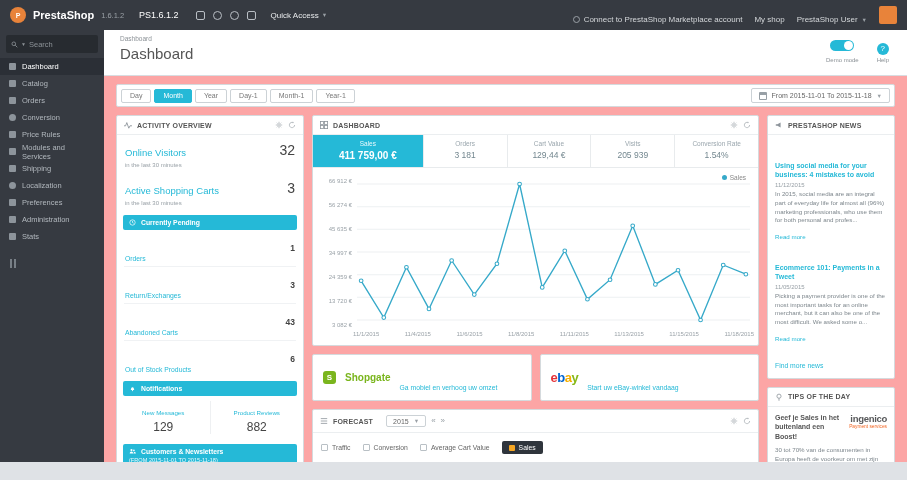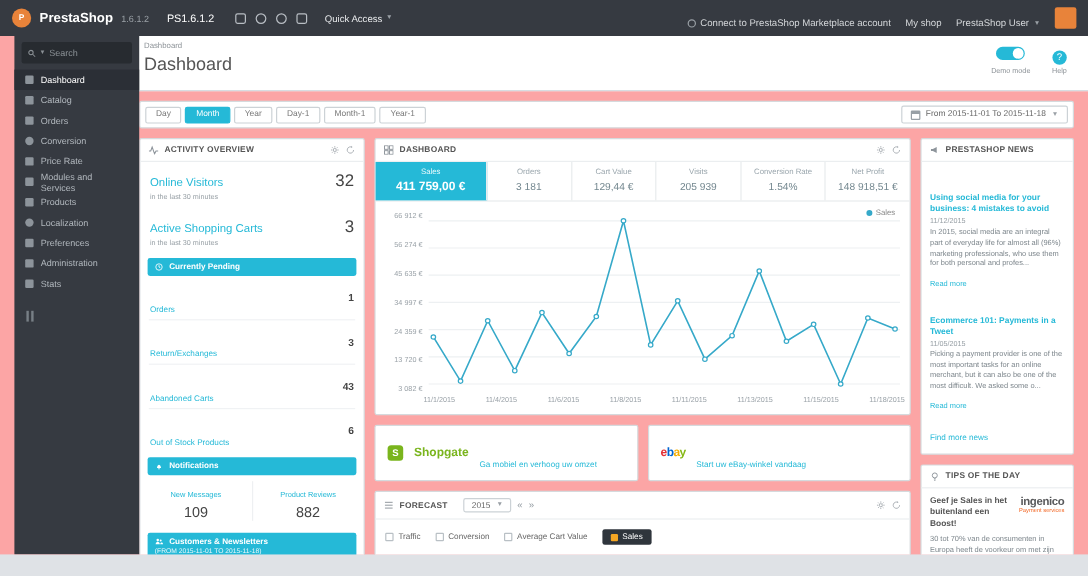--- a/index.html
+++ b/index.html
@@ -21,21 +21,21 @@
   .tb-icon { width:9px; height:9px; border:1px solid #b9bec4; border-radius:2px; display:inline-block; cursor:pointer; }
   .tb-icon.round { border-radius:50%; }
   .quick-access { font-size:8px; color:#e8eaec; margin-left:8px; display:flex; gap:3px; align-items:center; cursor:pointer; }
   .caret { font-size:5.5px; color:#9aa0a6; }
   .tb-right { margin-left:auto; display:flex; align-items:flex-end; gap:12px; font-size:8px; color:#d4d7da; }
   .tb-link { cursor:pointer; display:flex; gap:4px; align-items:center; }
   .plug-ico { width:7px; height:7px; border:1px solid #9aa0a6; border-radius:50%; display:inline-block; }
   .avatar { width:18px; height:18px; border-radius:2px; background:var(--logo-orange); flex:none; }
 
   
-  .sidebar { position:absolute; top:30px; left:12px; bottom:0; width:104px; background:#363a41; z-index:10; }
+  .sidebar { position:absolute; top:30px; left:0; bottom:0; width:104px; background:#363a41; z-index:10; }
   .search-box { margin:5px 6px; height:18px; background:#272b30; border-radius:2px; display:flex; align-items:center; padding:0 5px; gap:3px; }
   .search-box svg { flex:none; }
   .search-box .sb-caret { font-size:5px; color:#8b9196; }
   .search-box input { flex:1; min-width:0; background:transparent; border:none; outline:none; color:#cfd3d7; font-size:7.5px; font-family:inherit; }
   .search-box input::placeholder { color:#8b9196; }
   .nav { margin-top:4px; }
   .nav-item { height:17px; display:flex; align-items:center; gap:6px; padding:0 9px; font-size:7.5px; color:#b2b8be; cursor:pointer; }
   .nav-item.active { background:#2b2f36; color:#fff; }
   .nav-ico { width:7px; height:7px; background:#8d949b; border-radius:1px; flex:none; }
   .nav-ico.round { border-radius:50%; }
@@ -109,21 +109,21 @@
   .plot svg { display:block; width:100%; height:150px; }
   .chart-legend { position:absolute; top:-4px; right:4px; font-size:6.5px; color:#888; display:flex; align-items:center; gap:3px; cursor:pointer; }
   .legend-dot { width:5px; height:5px; border-radius:50%; background:var(--chart-line); }
   .x-axis { display:flex; justify-content:space-between; font-size:6px; color:#9aa2a8; padding:3px 4px 8px 40px; }
 
   
   .promo-row { display:flex; gap:8px; margin-bottom:8px; }
   .promo { flex:1; background:#fff; border:1px solid #d5dadd; border-radius:2px; padding:9px 10px; display:flex; align-items:center; gap:9px; }
   .sg-ico { width:13px; height:13px; border-radius:3px; background:var(--shopgate-green); color:#fff; font-size:8px; font-weight:bold; display:flex; align-items:center; justify-content:center; flex:none; }
   .sg-name { font-size:10px; font-weight:bold; color:var(--shopgate-green); }
-  .ebay-name { font-size:10px; font-weight:bold; letter-spacing:-0.5px; }
+  .ebay-name { font-size:13px; font-weight:bold; letter-spacing:-0.5px; }
   .promo-link { font-size:6.8px; }
 
   
   .fc-extra { display:flex; align-items:center; gap:5px; margin-left:8px; }
   .year-select { border:1px solid #ccd2d6; border-radius:2px; font-size:7px; color:#666; padding:1.5px 6px; display:flex; gap:5px; align-items:center; cursor:pointer; }
   .fc-arrow { font-size:8px; color:#98a0a6; cursor:pointer; line-height:1; }
   .fc-legend { display:flex; align-items:center; gap:12px; padding:8px 8px; }
   .fc-item { display:flex; align-items:center; gap:4px; font-size:6.8px; color:#666; cursor:pointer; }
   .checkbox { width:7px; height:7px; border:1px solid #b9c0c5; border-radius:1px; background:#fff; flex:none; }
   .sales-badge { display:flex; align-items:center; gap:4px; background:#2f353c; color:#fff; border-radius:2px; padding:3px 7px; font-size:6.8px; cursor:pointer; }
@@ -203,29 +203,29 @@
       <div class="nav-item">
           <span class="nav-ico"></span>
           <span>Orders</span>
         </div>
       <div class="nav-item">
           <span class="nav-ico round"></span>
           <span>Conversion</span>
         </div>
       <div class="nav-item">
           <span class="nav-ico"></span>
-          <span>Price Rate</span>
+          <span>Price Rules</span>
         </div>
       <div class="nav-item">
           <span class="nav-ico"></span>
           <span>Modules and Services</span>
         </div>
       <div class="nav-item">
           <span class="nav-ico"></span>
-          <span>Products</span>
+          <span>Shipping</span>
         </div>
       <div class="nav-item">
           <span class="nav-ico round"></span>
           <span>Localization</span>
         </div>
       <div class="nav-item">
           <span class="nav-ico"></span>
           <span>Preferences</span>
         </div>
       <div class="nav-item">
@@ -340,21 +340,21 @@
           <div class="sec-bar">
             <svg width="7" height="7" viewBox="0 0 10 10">
                 <path d="M2.5 7h5C7 6 7 3.2 5 3.2S3 6 2.5 7z" fill="#fff"></path>
                 <circle cx="5" cy="8" r=".8" fill="#fff"></circle>
               </svg>
             <span>Notifications</span>
           </div>
           <div class="notif-cols">
             <div class="notif-col">
               <a class="link notif-label">New Messages</a>
-              <div class="notif-val">109</div>
+              <div class="notif-val">129</div>
             </div>
             <div class="notif-col">
               <a class="link notif-label">Product Reviews</a>
               <div class="notif-val">882</div>
             </div>
           </div>
 
           <div class="sec-bar two-line">
             <span class="sec-line1">
               <svg width="7" height="7" viewBox="0 0 10 10">
@@ -432,24 +432,20 @@
                 <div class="kpi-label">Cart Value</div>
                 <div class="kpi-val">129,44 €</div>
               </div>
             <div class="kpi">
                 <div class="kpi-label">Visits</div>
                 <div class="kpi-val">205 939</div>
               </div>
             <div class="kpi">
                 <div class="kpi-label">Conversion Rate</div>
                 <div class="kpi-val">1.54%</div>
-              </div>
-            <div class="kpi">
-                <div class="kpi-label">Net Profit</div>
-                <div class="kpi-val">148 918,51 €</div>
               </div>
           </div>
 
           <div class="chart-wrap">
             <div class="y-axis">
               <span>66 912 €</span>
               <span>56 274 €</span>
               <span>45 635 €</span>
               <span>34 997 €</span>
               <span>24 359 €</span>

